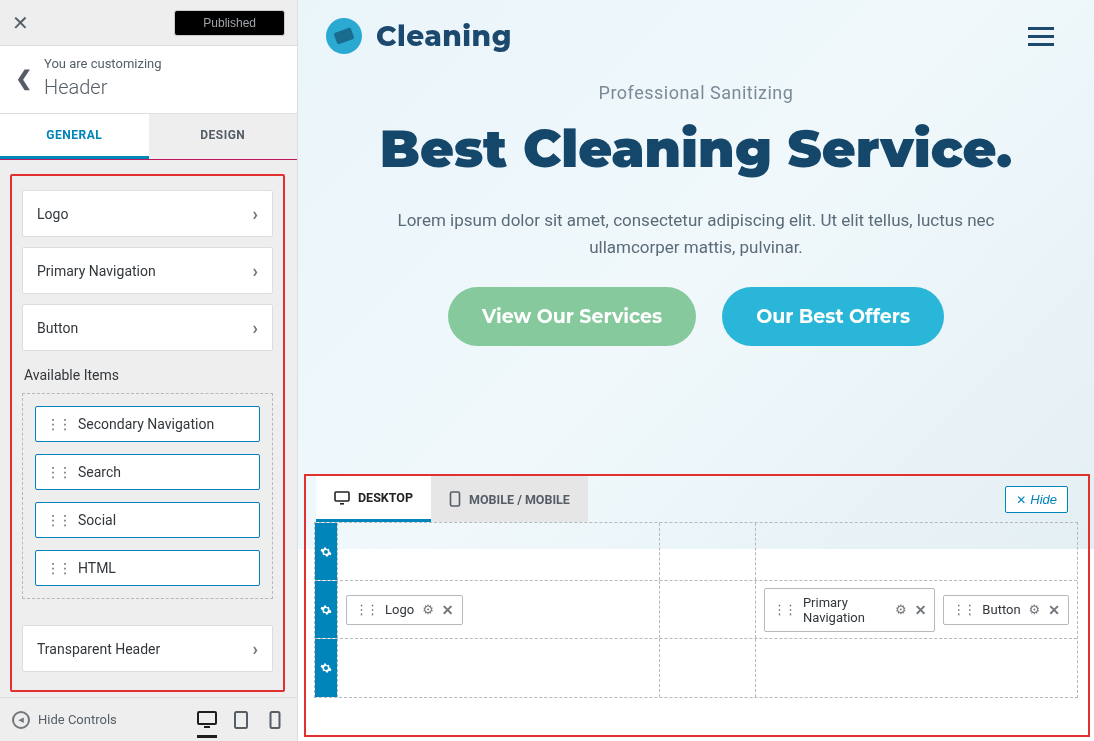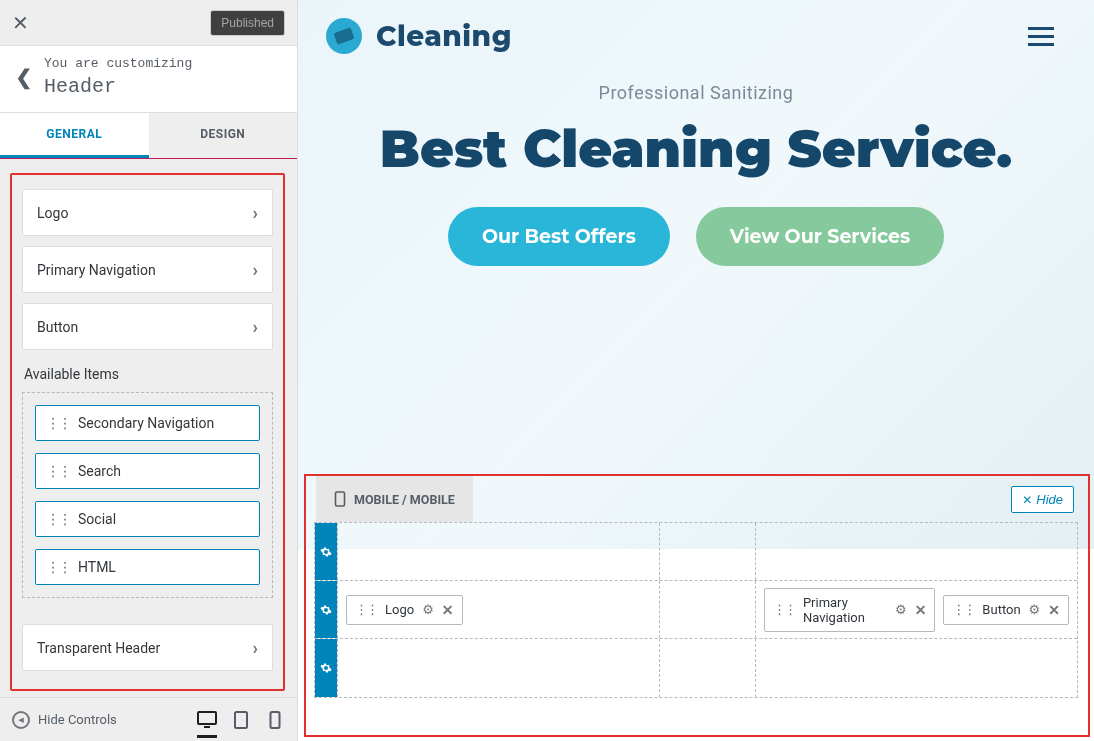--- a/index.html
+++ b/index.html
@@ -5,25 +5,25 @@
   * { box-sizing: border-box; margin: 0; padding: 0; }
   body { font-family: -apple-system, BlinkMacSystemFont, "Segoe UI", Roboto, sans-serif; font-size: 13px; color: #32373c; background: #fff; width: 1094px; height: 741px; overflow: hidden; }
 
   .app { display: flex; width: 1094px; height: 741px; }
 
   
   .sidebar { width: 298px; height: 741px; border-right: 1px solid #ddd; background: #eeeeee; display: flex; flex-direction: column; position: relative; }
 
   .sb-top { height: 46px; background: #eeeeee; border-bottom: 1px solid #ddd; display: flex; align-items: center; justify-content: space-between; padding: 0 12px; }
   .close-x { font-size: 20px; color: #555d66; cursor: pointer; font-weight: 300; }
-  .published-btn { background: #404040; border: 1px solid #ccc; border-radius: 3px; color: #a0a5aa; font-size: 12px; padding: 5px 10px; }
+  .published-btn { background: #000000; border: 1px solid #ccc; border-radius: 3px; color: #a0a5aa; font-size: 12px; padding: 5px 28px; }
 
   .sb-crumb { background: #fff; border-bottom: 1px solid #ddd; display: flex; align-items: center; padding: 10px 14px 14px 4px; }
   .back-arrow { width: 40px; font-size: 20px; color: #555d66; text-align: center; cursor: pointer; font-weight: 800; }
-  .crumb-txt { flex: 1; font-family: Liberation Mono, monospace; }
+  .crumb-txt { flex: 1; }
   .crumb-small { color: #555d66; font-size: 13px; display: block; margin-bottom: 4px; }
   .crumb-big { color: #555d66; font-size: 20px; font-weight: 300; }
 
   .sb-tabs { display: flex; background: #eeeeee; border-bottom: 1px solid #be185d; }
   .sb-tab { flex: 1; text-align: center; padding: 14px 0; font-size: 12px; font-weight: 700; color: #555d66; letter-spacing: .5px; cursor: pointer; }
   .sb-tab.active { background: #fff; color: #0085ba; border-bottom: 3px solid #0085ba; }
 
   .sb-body { flex: 1; overflow: auto; padding: 10px 2px 0 2px; }
 
   .red-outline { border: 2px solid #e03030; margin: 4px 10px 4px 8px; padding: 14px 10px 18px 10px; border-radius: 2px; }
@@ -66,21 +66,21 @@
   .cta-row { display:flex; gap:26px; justify-content:center; }
   .cta { border:none; border-radius:40px; font-size:19px; font-weight:700; padding:18px 34px; color:#fff; cursor:pointer; font-family:Montserrat,sans-serif; }
   .cta-blue { background:#29b6d8; }
   .cta-green { background:#85c99c; }
 
   
   .builder { position:absolute; left:6px; right:4px; top:474px; bottom:4px; border:2px solid #e03030; background:transparent; }
   .b-tabs-row { display:flex; align-items:center; height:46px; padding:0 0 0 10px; }
   .b-tab { display:flex;align-items:center;gap:8px;height:46px;padding:0 18px;font-size:12.5px;font-weight:700;color:#555d66;cursor:pointer;background:#e6e6e6; }
   .b-tab.active { background:#fff; color:#222; border-bottom:3px solid #0085ba; }
-  .hide-btn { margin-left:auto; margin-right:14px; border:1px solid #0085ba; background:#fff; color:#0085ba; font-size:13px; padding:5px 10px; border-radius:2px; font-style:italic; cursor:pointer; }
+  .hide-btn { margin-left:auto; margin-right:20px; border:1px solid #0085ba; background:#fff; color:#0085ba; font-size:13px; padding:5px 10px; border-radius:2px; font-style:italic; cursor:pointer; }
   .hide-btn .x { font-style:normal; margin-right:4px; font-size:12px; }
 
   .b-rows-wrap { border:1px dashed #b4b9be; margin:0 10px 0 8px; padding:0; }
   .b-row { display:flex; align-items:stretch; height:58px; border-bottom:1px dashed #b4b9be; }
   .b-row:last-child { border-bottom:none; }
   .gear-cell { width:22px; background:#0085ba; display:flex; align-items:center; justify-content:center; color:#fff; font-size:12px; cursor:pointer; }
   .zone { flex:1; border-left:1px dashed #b4b9be; padding:6px 8px; display:flex; align-items:center; gap:8px; }
   .zone.l { flex:1.55; }
   .zone.c { flex:0.4; }
   .zone.r { flex:1.55; justify-content:flex-end; }
@@ -202,29 +202,37 @@
         <div class="hambg">
             <i></i>
             <i></i>
             <i></i>
           </div>
       </div>
 
       <div class="hero">
         <div class="subhead">Professional Sanitizing</div>
         <div class="headline">Best Cleaning Service.</div>
+        <div class="lead">Lorem ipsum dolor sit amet, consectetur adipiscing elit. Ut elit tellus, luctus nec ullamcorper mattis, pulvinar.</div>
         <div class="cta-row">
+          <button class="cta cta-green">View Our Services</button>
           <button class="cta cta-blue">Our Best Offers</button>
-          <button class="cta cta-green">View Our Services</button>
         </div>
       </div>
     </div>
 
     <div class="builder">
       <div class="b-tabs-row">
+        <div class="b-tab active">
+          <svg width="16" height="14" viewBox="0 0 16 14">
+              <rect x="1" y="1" width="14" height="9" rx="1" fill="none" stroke="currentColor" stroke-width="1.6"></rect>
+              <rect x="6" y="12" width="4" height="1.6" fill="currentColor"></rect>
+            </svg>
+          <span>DESKTOP</span>
+        </div>
         <div class="b-tab">
           <svg width="12" height="16" viewBox="0 0 12 16">
               <rect x="1.5" y="1" width="9" height="14" rx="1.5" fill="none" stroke="currentColor" stroke-width="1.6"></rect>
             </svg>
           <span>MOBILE / MOBILE</span>
         </div>
         <button class="hide-btn"><span class="x">✕</span><span>Hide</span></button>
       </div>
 
       <div class="b-rows-wrap">

